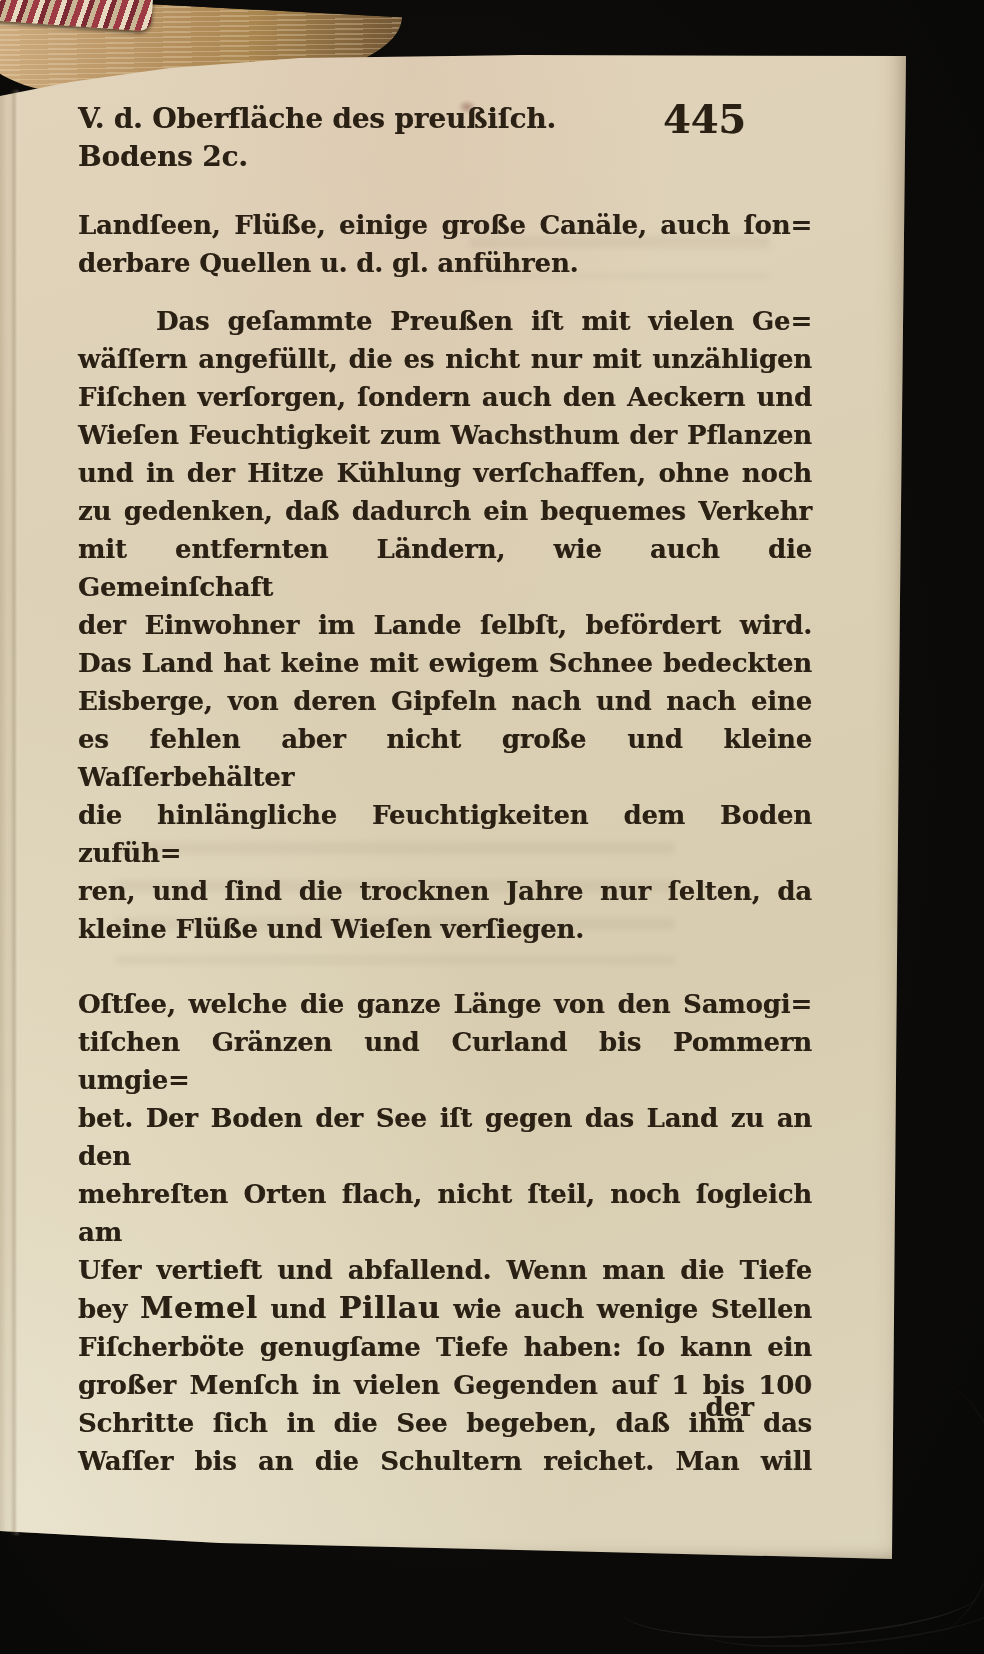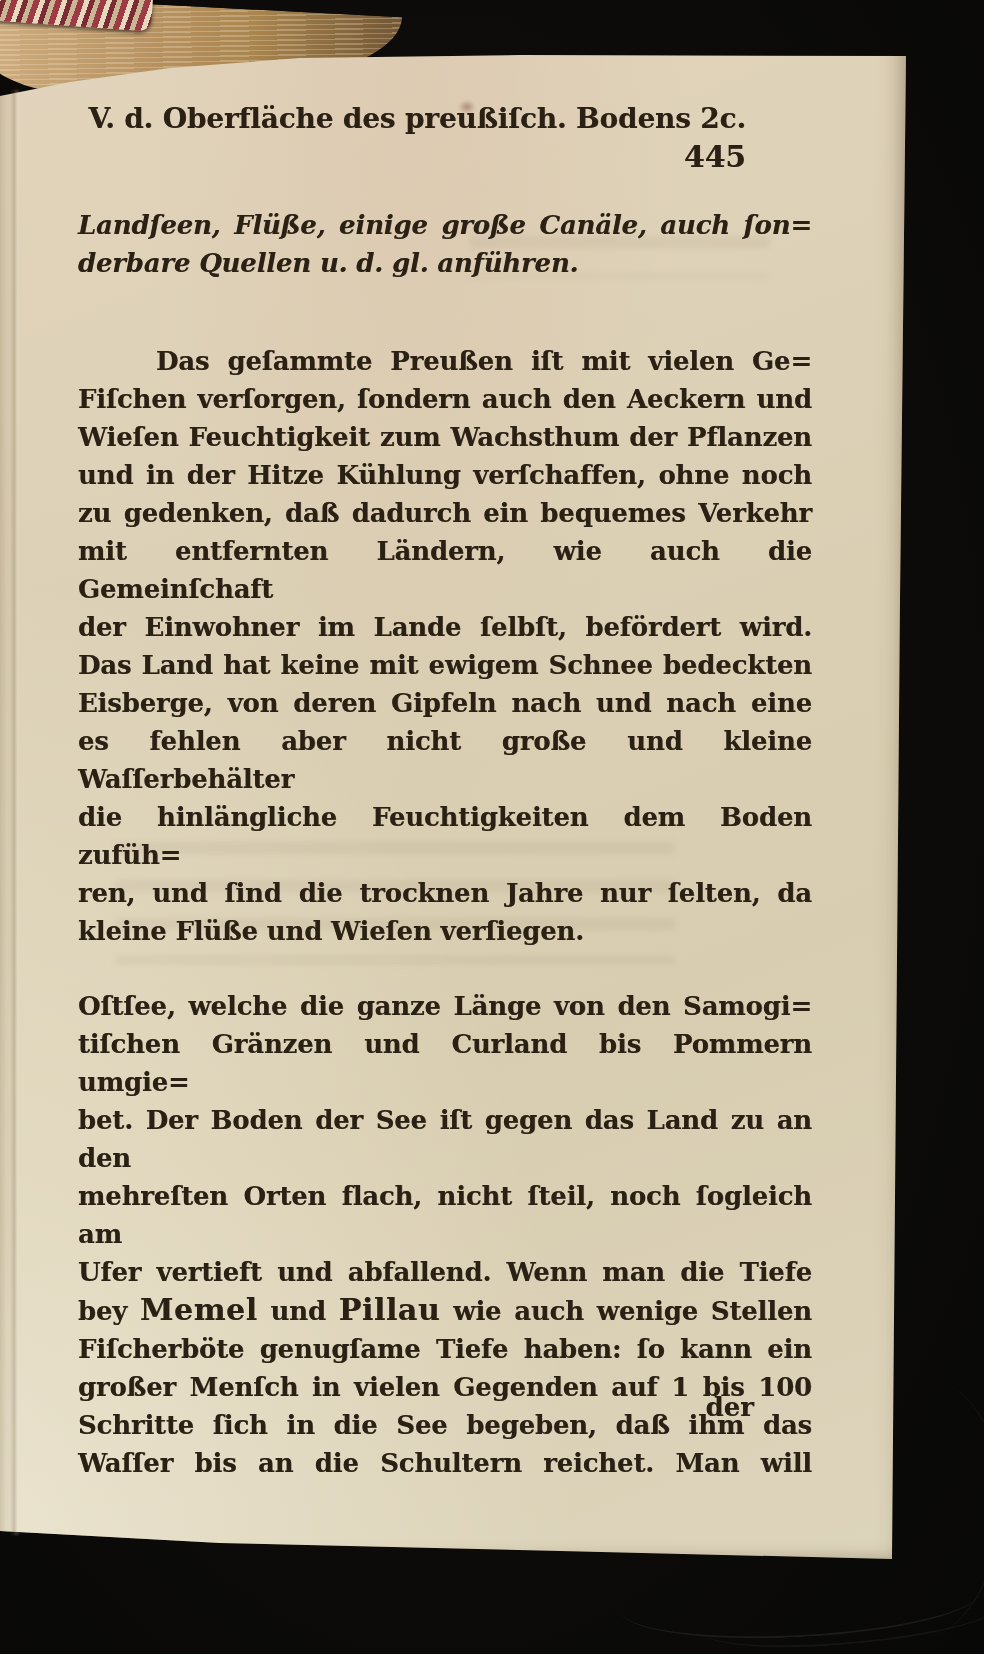--- a/index.html
+++ b/index.html
@@ -65,30 +65,30 @@
   .edge-curve.c3{left:840px;top:1380px;width:160px;height:260px;
     border-right:2px solid rgba(200,190,165,.06);transform:rotate(4deg);}
 
   
   .text-body{
     position:absolute;left:78px;top:100px;width:734px;z-index:7;
     color:#2a2014;font-weight:700;letter-spacing:-0.2px;
     text-shadow:0.3px 0.3px 0.4px rgba(40,28,15,.45);
   }
   .header{
-    display:flex;justify-content:space-between;align-items:flex-end;
-    width:668px;font-size:28px;line-height:38px;flex-direction:column;
+    display:flex;justify-content:space-between;align-items:flex-start;
+    width:668px;font-size:28px;line-height:38px;
   }
-  .page-number{font-size:30px;}
+  .page-number{font-size:40px;}
   .line{font-size:26px;line-height:38px;text-align:justify;text-align-last:justify;}
   .line.indent{padding-left:78px;}
   .line.last{text-align-last:auto;}
   .em{font-size:1.16em;letter-spacing:.5px;}
-  .paragraph.p0{margin-top:30px;font-style:italic;}
-  .paragraph.p1{margin-top:60px;}
+  .paragraph.p0{margin-top:30px;}
+  .paragraph.p1{margin-top:20px;}
   .paragraph.p2{margin-top:37px;}
   .catchword-row{
     position:absolute;left:62px;top:1388px;width:734px;z-index:7;
     color:#2a2014;font-weight:700;font-size:26px;line-height:38px;
     text-align:right;padding-right:0;box-sizing:border-box;
     text-shadow:0.3px 0.3px 0.4px rgba(40,28,15,.45);
   }
   .catchword-row span{margin-right:42px;}
 </style>
 </head>
@@ -112,20 +112,21 @@
     <span>V. d. Oberfläche des preußiſch. Bodens 2c.</span>
     <span class="page-number">445</span>
   </div>
 
 <div class="paragraph p0">
       <div class="line"><span>Landſeen, Flüße, einige große Canäle, auch ſon=</span></div>
       <div class="line last"><span>derbare Quellen u. d. gl. anführen.</span></div>
     </div>
     <div class="paragraph p1">
       <div class="line indent"><span>Das geſammte Preußen iſt mit vielen Ge=</span></div>
+      <div class="line"><span>wäſſern angefüllt, die es nicht nur mit unzähligen</span></div>
       <div class="line"><span>Fiſchen verſorgen, ſondern auch den Aeckern und</span></div>
       <div class="line"><span>Wieſen Feuchtigkeit zum Wachsthum der Pflanzen</span></div>
       <div class="line"><span>und in der Hitze Kühlung verſchaffen, ohne noch</span></div>
       <div class="line"><span>zu gedenken, daß dadurch ein bequemes Verkehr</span></div>
       <div class="line"><span>mit entfernten Ländern, wie auch die Gemeinſchaft</span></div>
       <div class="line"><span>der Einwohner im Lande ſelbſt, befördert wird.</span></div>
       <div class="line"><span>Das Land hat keine mit ewigem Schnee bedeckten</span></div>
       <div class="line"><span>Eisberge, von deren Gipfeln nach und nach eine</span></div>
       <div class="line"><span>es fehlen aber nicht große und kleine Waſſerbehälter</span></div>
       <div class="line"><span>die hinlängliche Feuchtigkeiten dem Boden zufüh=</span></div>

